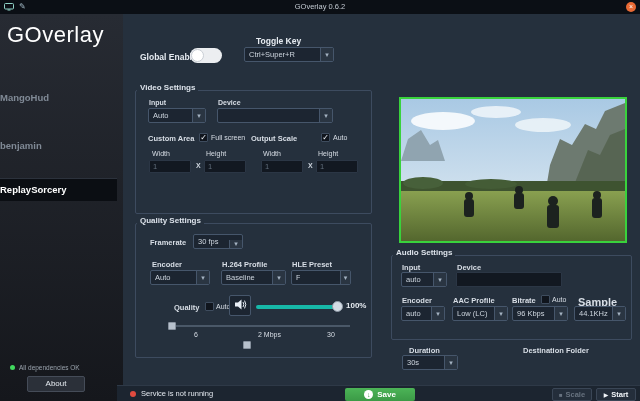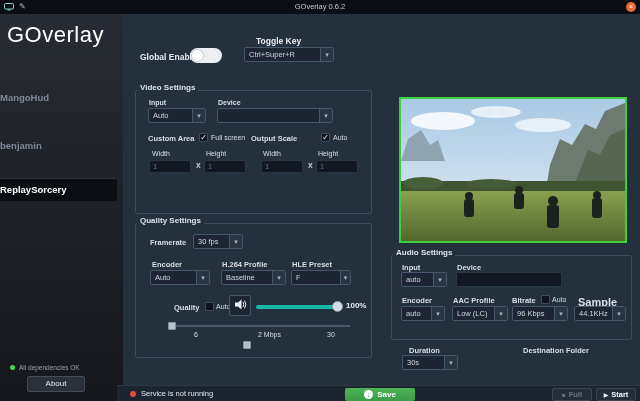--- a/index.html
+++ b/index.html
@@ -156,21 +156,21 @@
   <div class="lbl-sm" style="left:263px; top:150px; font-weight:normal;">Width</div>
   <div class="lbl-sm" style="left:318px; top:150px; font-weight:normal;">Height</div>
   <div class="fld" style="left:261px; top:160px; width:42px;">1</div>
   <div class="xsep" style="left:308px; top:162px;">X</div>
   <div class="fld" style="left:316px; top:160px; width:42px;">1</div>
 
   <div class="gtitle" style="left:137px; top:216px;">Quality Settings</div>
   <div class="gbox" style="left:135px; top:223px; width:237px; height:135px;"></div>
 
   <div class="lbl-sm" style="left:150px; top:238px; font-size:7.5px;">Framerate</div>
-  <div class="dd" style="left:193px; top:234px; width:50px;">
+  <div class="dd" style="left:193px; top:234px; width:50px;align-items:flex-end;">
     <span class="dd-text">30 fps</span>
     <span class="dd-btn">
         <span>▾</span>
       </span>
   </div>
 
   <div class="lbl-sm" style="left:152px; top:260px; font-size:7.5px;">Encoder</div>
   <div class="lbl-sm" style="left:222px; top:260px; font-size:7.5px;">H.264 Profile</div>
   <div class="lbl-sm" style="left:292px; top:260px; font-size:7.5px;">HLE Preset</div>
   <div class="dd" style="left:150px; top:270px; width:60px;">
@@ -308,21 +308,21 @@
 
   <div class="bottombar">
     <span class="dot-red"></span>
     <span class="svc-text">Service is not running</span>
     <div class="save-btn">
       <span class="save-icn">↓</span>
       <span class="save-txt">Save</span>
     </div>
     <div class="mini-btn stop-btn">
       <span class="mini-ic dis">■</span>
-      <span class="mini-tx dis">Full</span>
+      <span class="mini-tx dis">Scale</span>
     </div>
     <div class="mini-btn start-btn">
       <span class="mini-ic en">▶</span>
       <span class="mini-tx en">Start</span>
     </div>
   </div>
 
 </div>
 
 </body></html>

